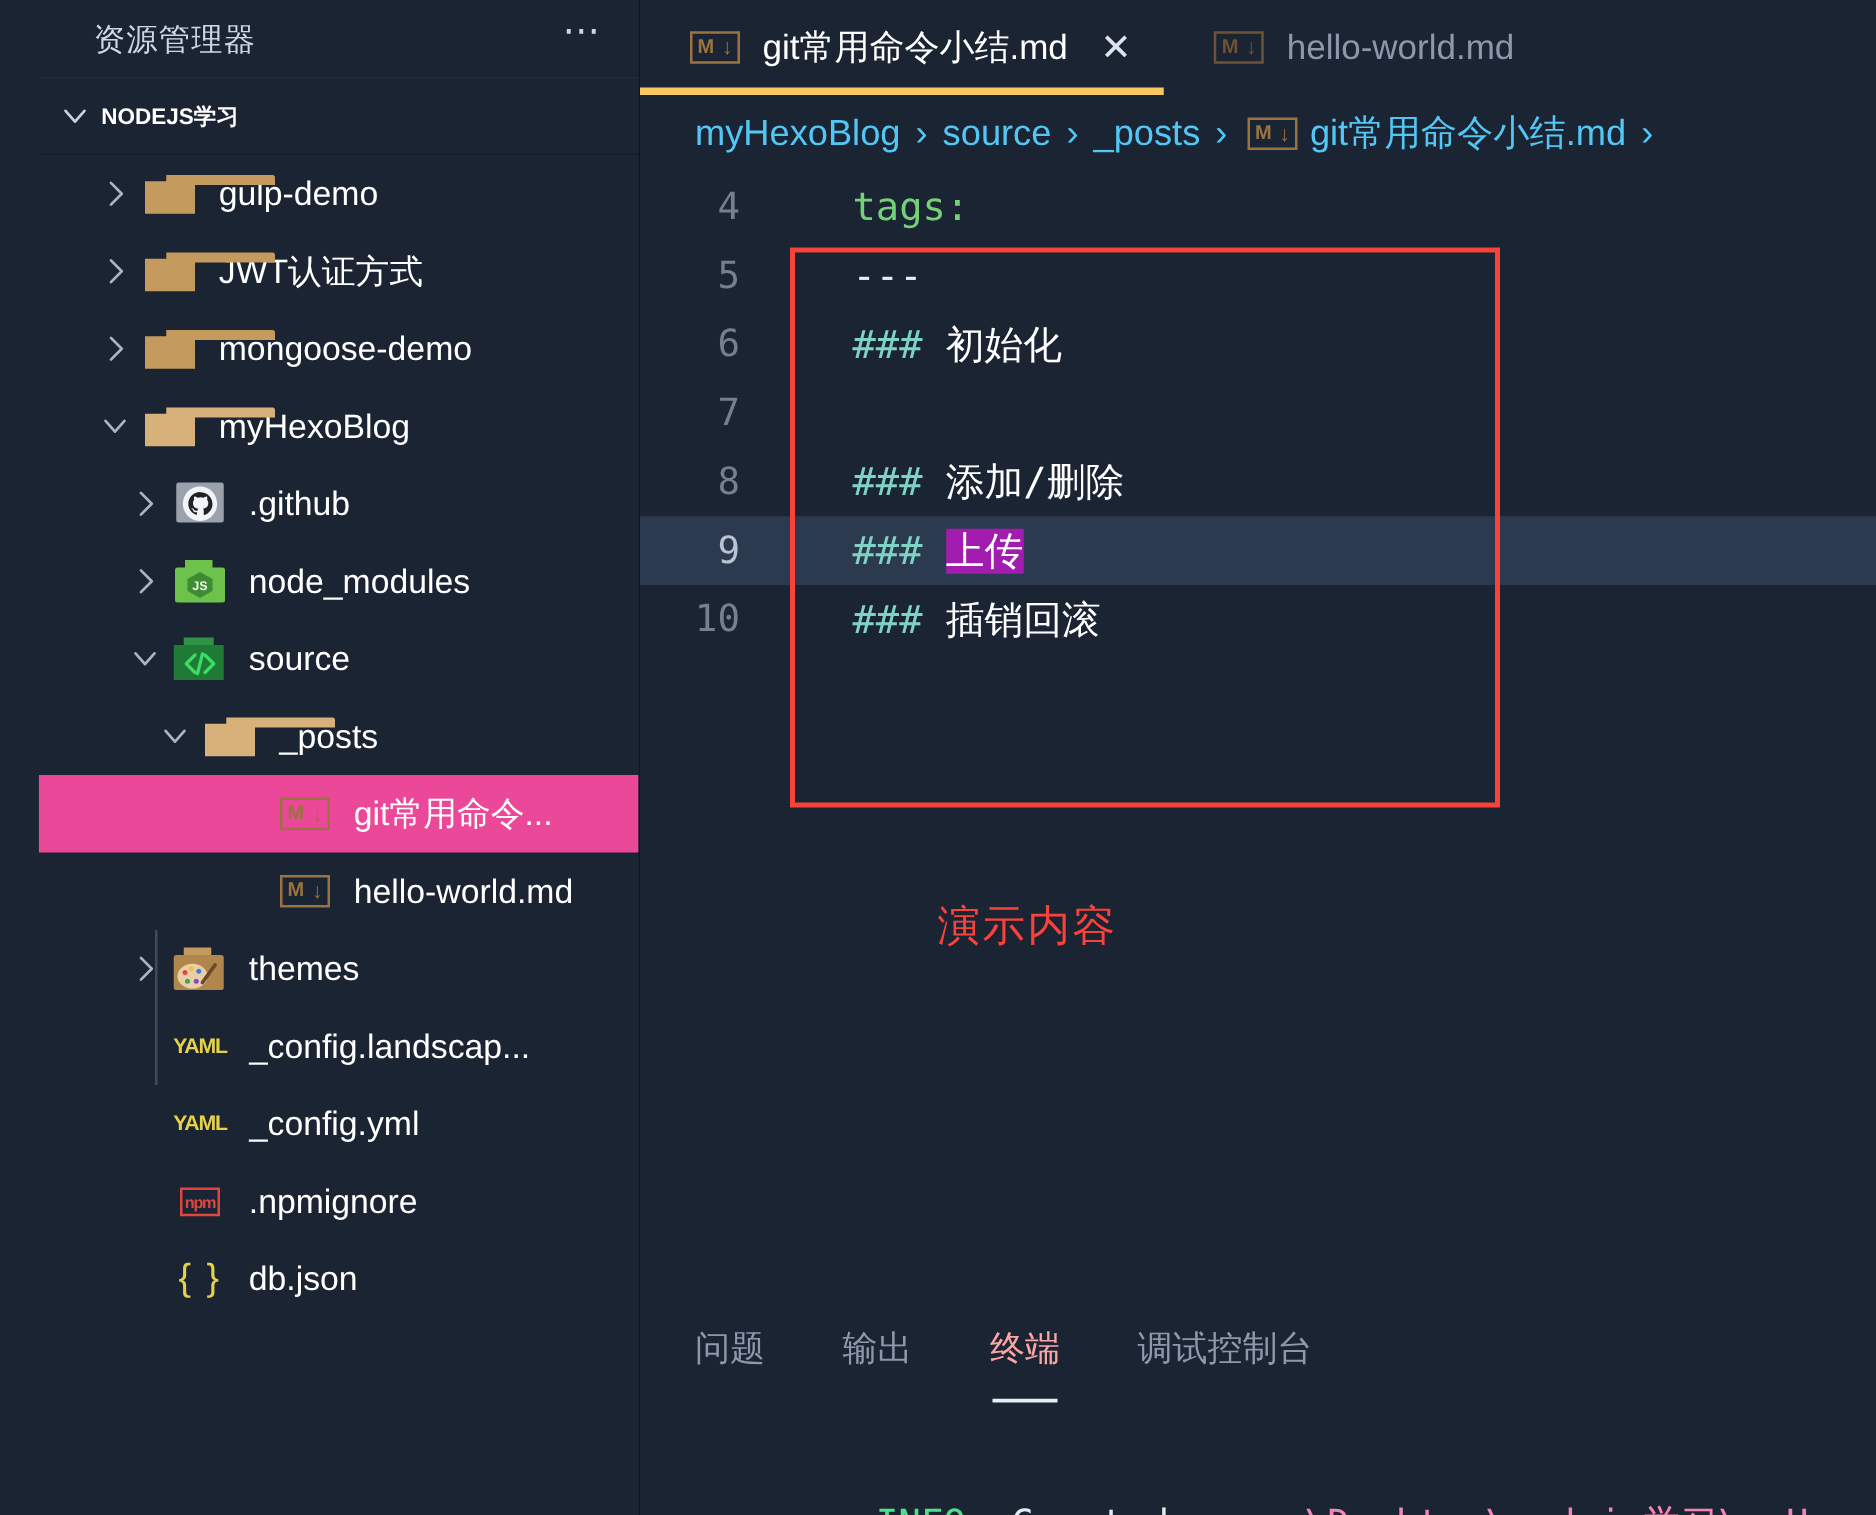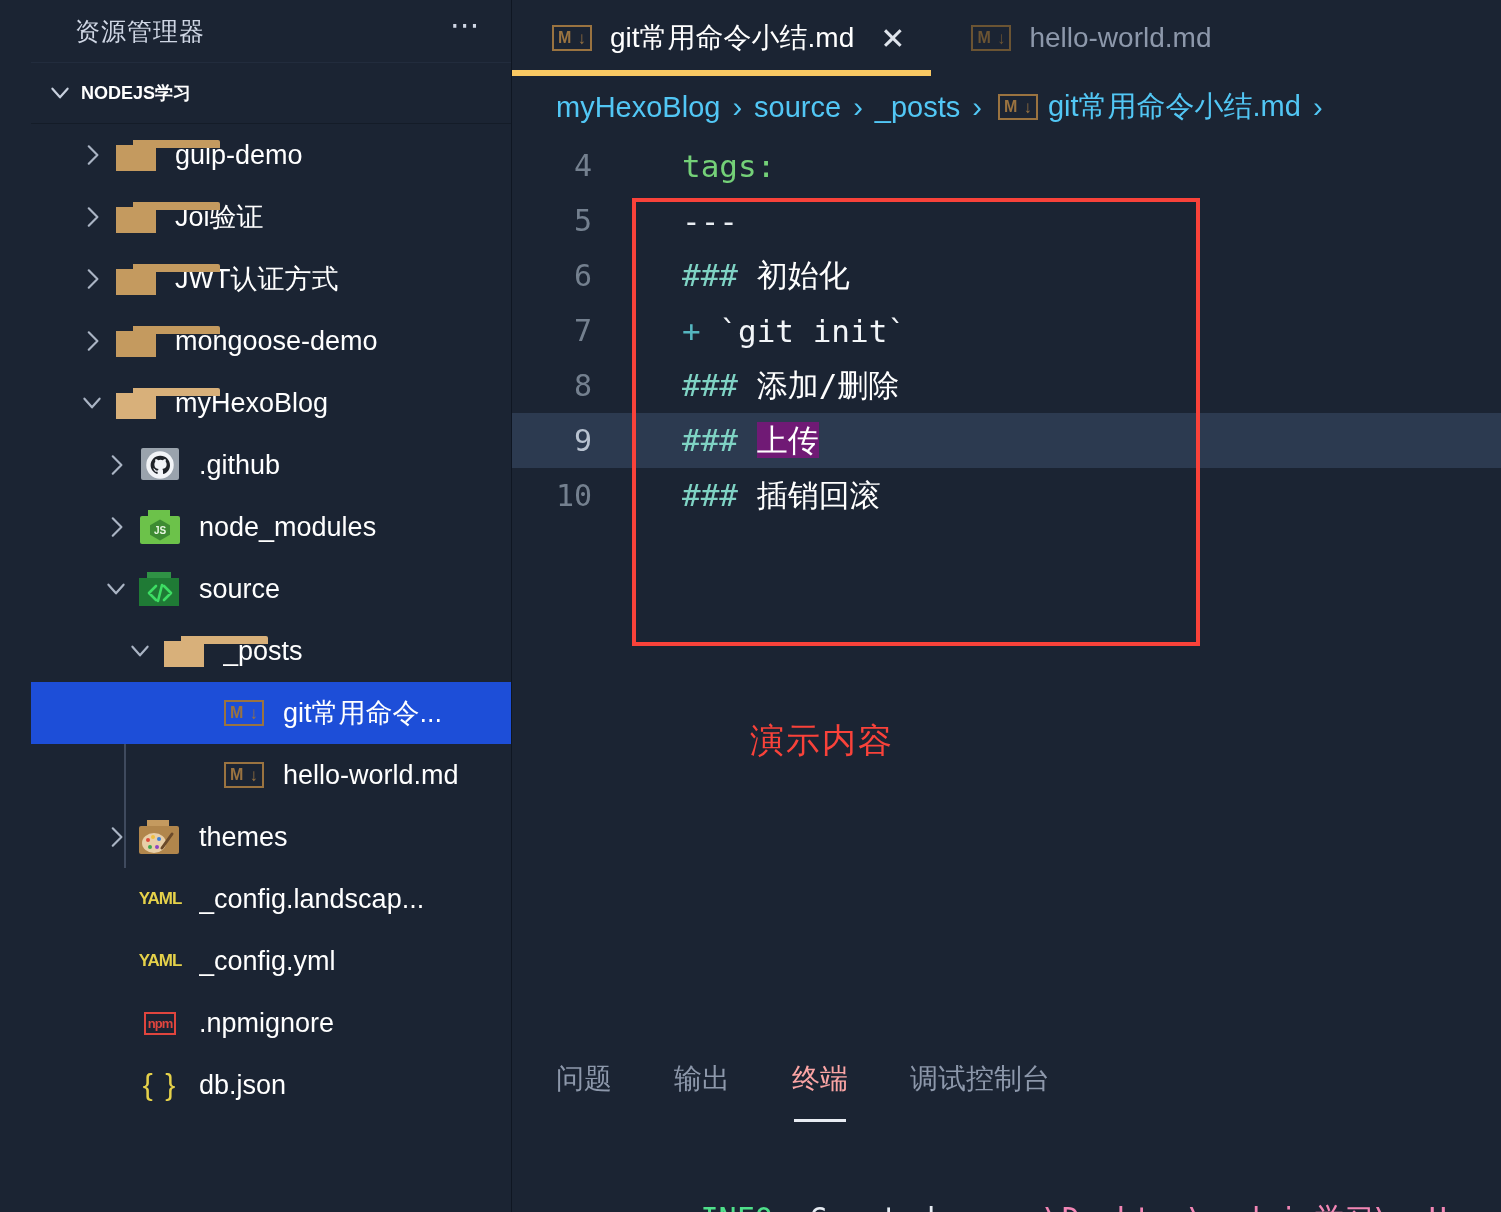--- a/index.html
+++ b/index.html
@@ -67,21 +67,21 @@
   .tree { position: relative; }
   .row {
     height: 62px;
     display: flex;
     align-items: center;
     color: #ffffff;
     font-size: 27px;
     white-space: nowrap;
     cursor: pointer;
   }
-  .row.selected { background: #1d4ed8; }
+  .row.selected { background: #ec4899; }
   .row .ico {
     width: 46px; height: 40px;
     flex: 0 0 46px;
     display: inline-flex;
     align-items: center;
     justify-content: center;
     margin-right: 16px;
   }
   .row .lbl { overflow: hidden; }
 
@@ -234,21 +234,21 @@
     box-sizing: border-box;
   }
   .cline.cur .gutter { color: #b9c3d1; }
   .ctext { padding-left: 70px; white-space: pre; }
   .tok-tag   { color: #74d178; }
   .tok-dash  { color: #e9edf2; }
   .tok-hash  { color: #7fd3c4; }
   .tok-head  { color: #ffffff; }
   .tok-plus  { color: #55b6c0; }
   .tok-code  { color: #f2f5f8; }
-  .sel-hl    { background: #701a75; }
+  .sel-hl    { background: #a21caf; }
 
   .redbox {
     position: absolute;
     border: 4px solid #f9423a;
     pointer-events: none;
   }
   .annot {
     position: absolute;
     color: #f9423a;
     font-size: 34px;
@@ -325,34 +325,20 @@
               <path d="M9 4 L17 12 L9 20" stroke="#aab4c4" stroke-width="2" fill="none" stroke-linecap="round" stroke-linejoin="round"></path>
             </svg>
           </span>
           <span class="ico">
             <span class="folder">
               <span class="tab"></span>
               <span class="body"></span>
             </span>
           </span>
           <span class="lbl">gulp-demo</span>
-        </div>
-        <div class="row indent-1">
-          <span class="chev">
-            <svg width="26" height="26" viewBox="0 0 24 24">
-              <path d="M9 4 L17 12 L9 20" stroke="#aab4c4" stroke-width="2" fill="none" stroke-linecap="round" stroke-linejoin="round"></path>
-            </svg>
-          </span>
-          <span class="ico">
-            <span class="folder">
-              <span class="tab"></span>
-              <span class="body"></span>
-            </span>
-          </span>
-          <span class="lbl">Joi验证</span>
         </div>
         <div class="row indent-1">
           <span class="chev">
             <svg width="26" height="26" viewBox="0 0 24 24">
               <path d="M9 4 L17 12 L9 20" stroke="#aab4c4" stroke-width="2" fill="none" stroke-linecap="round" stroke-linejoin="round"></path>
             </svg>
           </span>
           <span class="ico">
             <span class="folder">
               <span class="tab"></span>
@@ -558,21 +544,20 @@
           <div class="cline">
             <div class="gutter">5</div>
             <div class="ctext"><span class="tok-dash">---</span></div>
           </div>
           <div class="cline">
             <div class="gutter">6</div>
             <div class="ctext"><span class="tok-hash">### </span><span class="tok-head">初始化</span></div>
           </div>
           <div class="cline">
             <div class="gutter">7</div>
-            <div class="ctext"><span class="tok-plus">+ </span><span class="tok-code">`git init`</span></div>
           </div>
           <div class="cline">
             <div class="gutter">8</div>
             <div class="ctext"><span class="tok-hash">### </span><span class="tok-head">添加/删除</span></div>
           </div>
           <div class="cline cur">
             <div class="gutter">9</div>
             <div class="ctext"><span class="tok-hash">### </span><span class="tok-head sel-hl">上传</span></div>
           </div>
           <div class="cline">

